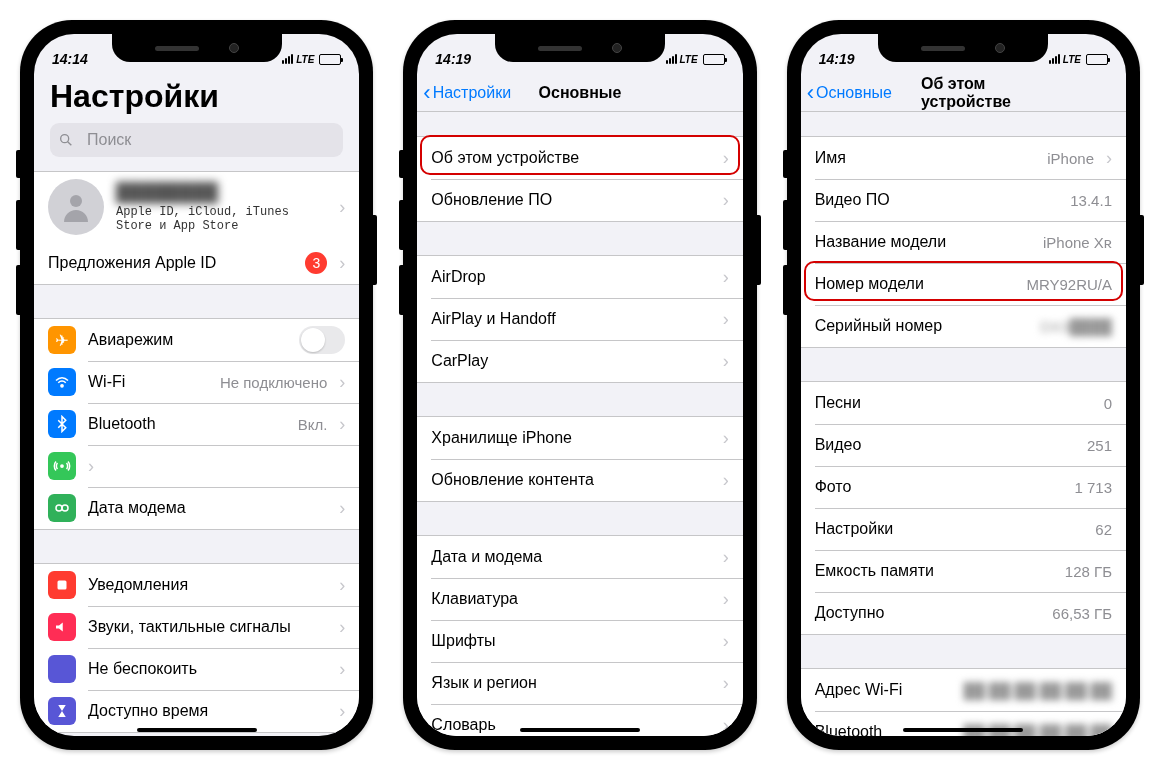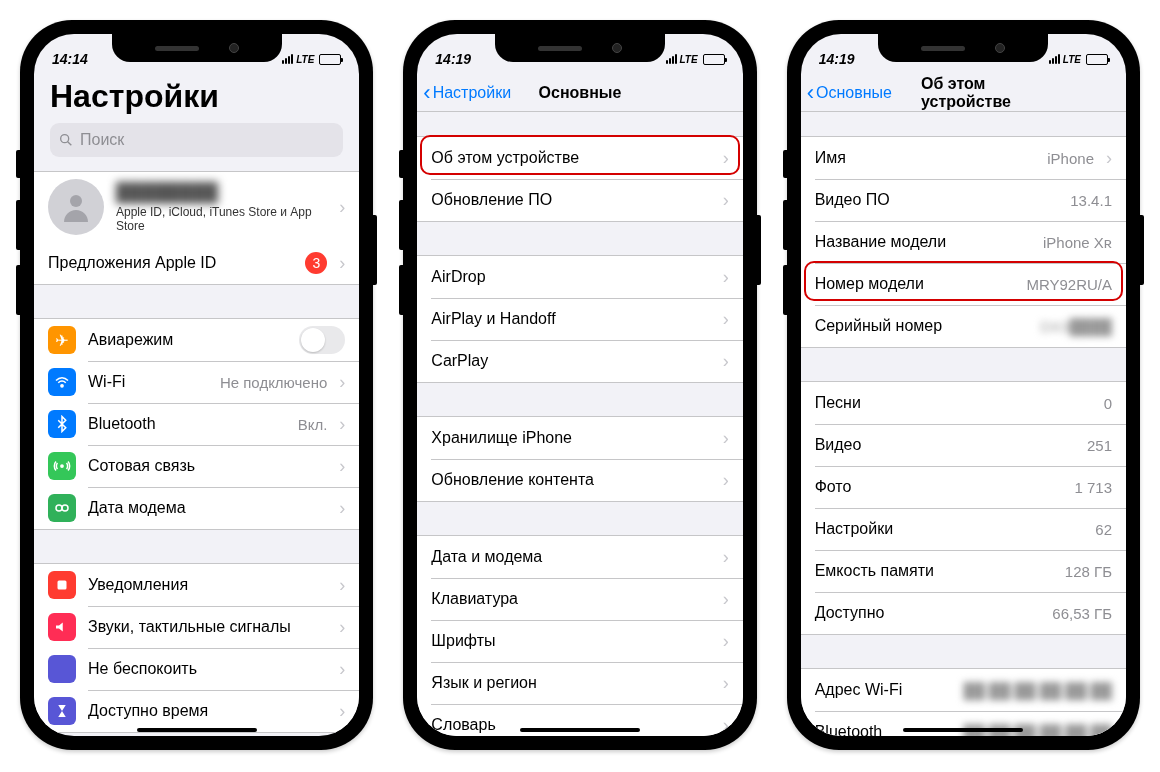--- a/index.html
+++ b/index.html
@@ -104,21 +104,21 @@
   .search-box {
     margin: 0 16px 14px;
     background: #e4e3e9;
     border-radius: 9px;
     height: 34px;
     display: flex;
     align-items: center;
     padding: 0 8px;
     color: #8e8e93;
     font-size: 16px;
-    gap: 6px;
+    gap: 13px;
   }
 
   .list { background: #fff; border-top: 1px solid #c6c6c8; border-bottom: 1px solid #c6c6c8; }
   .list + .list { margin-top: 33px; }
   .row {
     height: 42px;
     display: flex;
     align-items: center;
     padding: 0 14px;
     position: relative;
@@ -181,21 +181,21 @@
     width: 56px;
     height: 56px;
     border-radius: 50%;
     background: #d1d1d6;
     display: flex;
     align-items: center;
     justify-content: center;
   }
   .profile-info { flex: 1; }
   .profile-name { font-size: 18px; filter: blur(4px); color: #555; }
-  .profile-sub { font-size: 12px; color: #333; margin-top: 2px; }
+  .profile-sub { font-size: 12px; color: #333; margin-top: 2px; font-family: Liberation Mono, monospace; }
 
   .toggle {
     width: 46px;
     height: 28px;
     background: #e9e9eb;
     border-radius: 14px;
     position: relative;
   }
   .toggle::after {
     content: "";
@@ -317,21 +317,20 @@
           <span class="row-value">Вкл.</span>
           <span class="chevron">›</span>
         </div>
         <div class="row with-icon">
           <span class="icon ic-green">
               <svg viewBox="0 0 24 24" fill="none" stroke="#fff" stroke-width="2">
                 <path d="M6 8c-2 2-2 6 0 8M4 6c-3 3-3 9 0 12M18 8c2 2 2 6 0 8M20 6c3 3 3 9 0 12"></path>
                 <circle cx="12" cy="12" r="1.5" fill="#fff"></circle>
               </svg>
             </span>
-          <span class="row-label">Сотовая связь</span>
           <span class="chevron">›</span>
         </div>
         <div class="row with-icon">
           <span class="icon ic-darkgreen">
               <svg viewBox="0 0 24 24" fill="none" stroke="#fff" stroke-width="2">
                 <circle cx="8" cy="12" r="4"></circle>
                 <circle cx="16" cy="12" r="4"></circle>
               </svg>
             </span>
           <span class="row-label">Дата модема</span>

